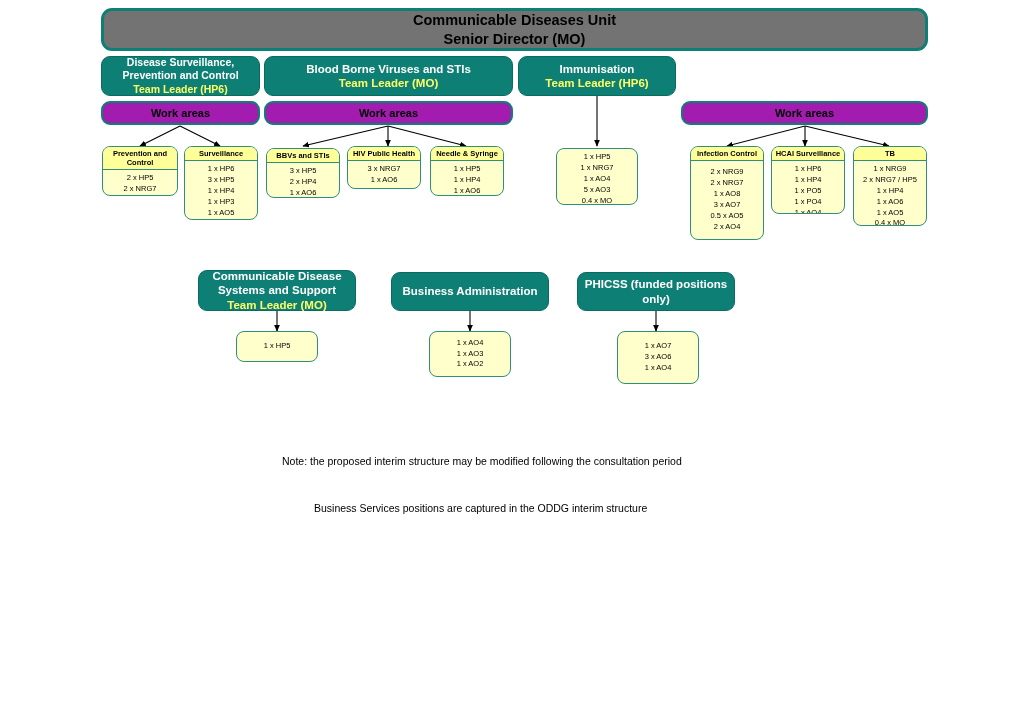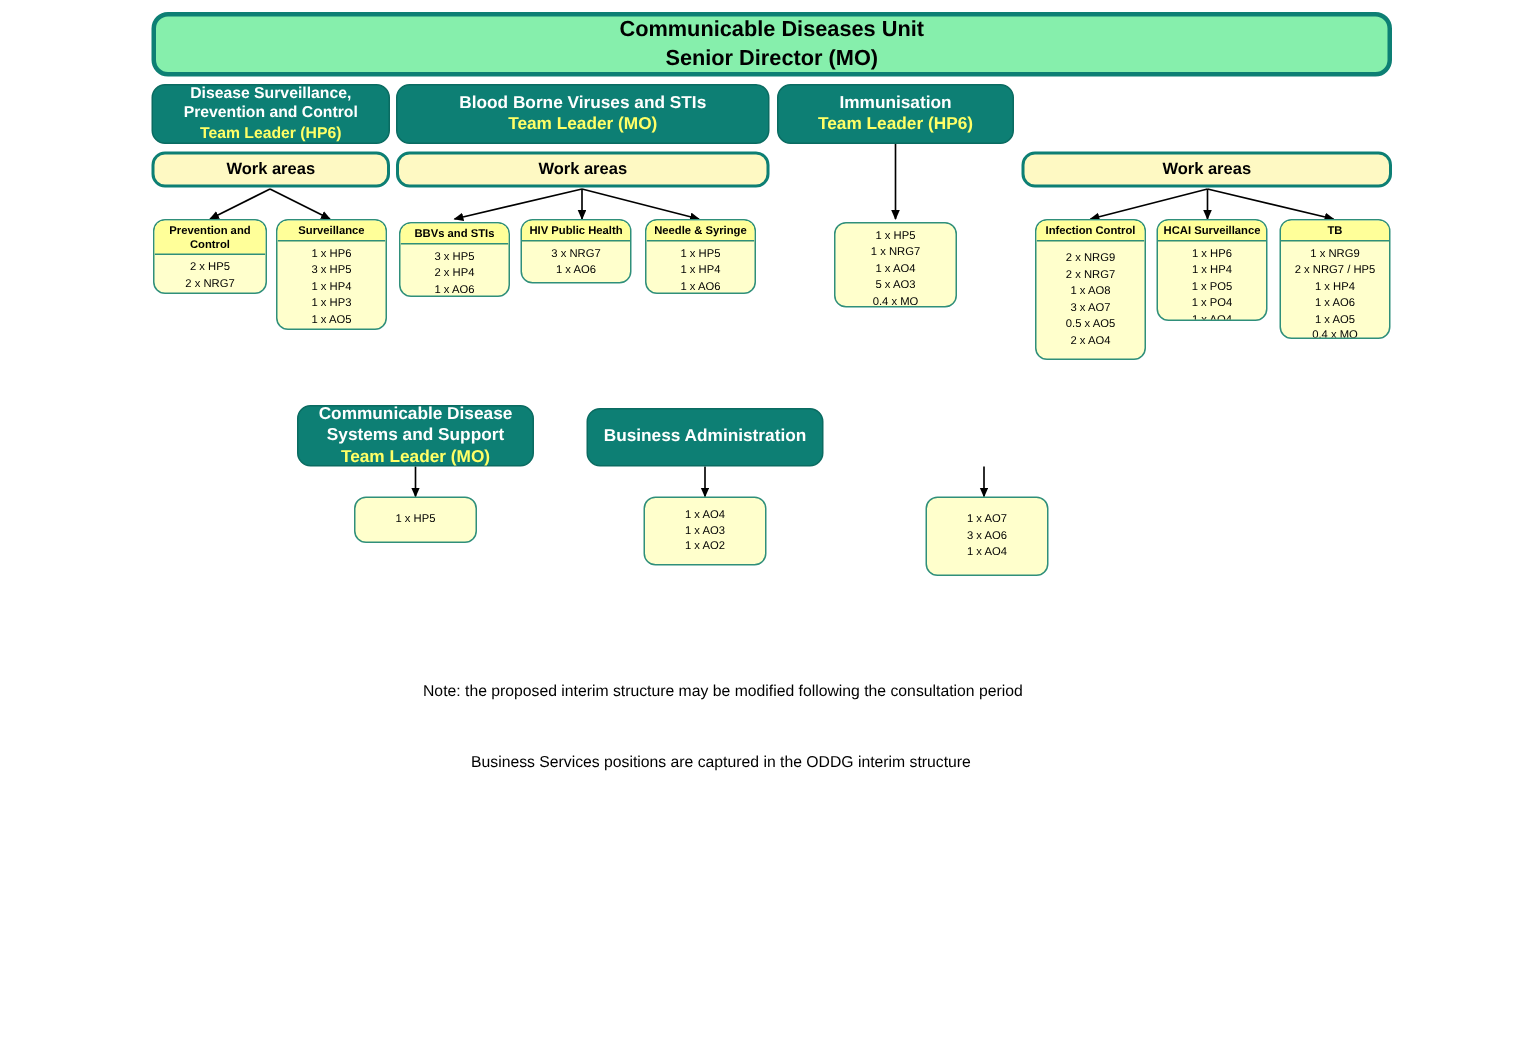--- a/index.html
+++ b/index.html
@@ -34,36 +34,36 @@
     justify-content: center;
     text-align: center;
     font-weight: bold;
     line-height: 1.25;
   }
   .teal-box .unit-line { color: #ffffff; }
   .teal-box .leader-line { color: #ffff66; }
 
   
   .root-box {
-    background: #86efac;
+    background: #737373;
     border: 3px solid #0d7f74;
     border-radius: 11px;
     display: flex;
     flex-direction: column;
     align-items: center;
     justify-content: center;
     text-align: center;
     color: #000000;
     font-weight: bold;
     line-height: 1.3;
   }
 
   
   .work-box {
-    background: #fef9c3;
+    background: #a21caf;
     border: 2px solid #0d7f74;
     border-radius: 9px;
     display: flex;
     align-items: center;
     justify-content: center;
     text-align: center;
     color: #000000;
     font-weight: bold;
     font-size: 11px;
   }
@@ -291,20 +291,24 @@
     <span class="unit-line">Business Administration</span>
   </div>
   <div class="abs yellow-box plain" style="left:429px; top:331px; width:82px; height:46px;">
     <div class="yellow-body">
       <span class="row">1 x AO4</span>
       <span class="row">1 x AO3</span>
       <span class="row">1 x AO2</span>
     </div>
   </div>
 
+  <div class="abs teal-box" style="left:577px; top:272px; width:158px; height:39px; font-size:11.5px;">
+    <span class="unit-line">PHICSS (funded positions</span>
+    <span class="unit-line">only)</span>
+  </div>
   <div class="abs yellow-box plain" style="left:617px; top:331px; width:82px; height:53px;">
     <div class="yellow-body">
       <span class="row">1 x AO7</span>
       <span class="row">3 x AO6</span>
       <span class="row">1 x AO4</span>
     </div>
   </div>
 
   <div class="abs notes" style="left:282px; top:423px; width:520px;">
     <span class="n-line">Note: the proposed interim structure may be modified following the consultation period</span>

